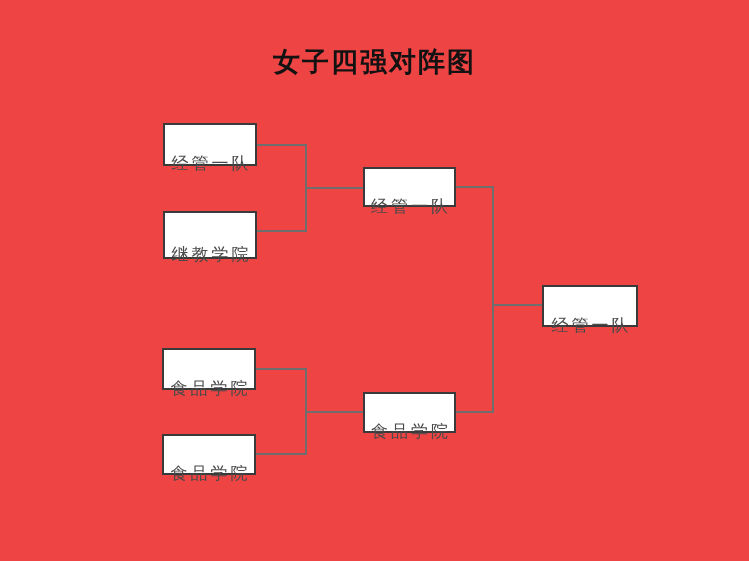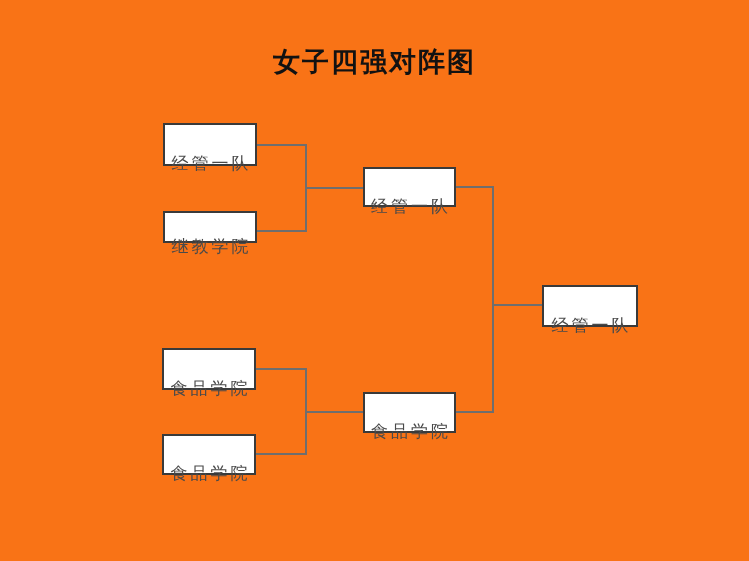--- a/index.html
+++ b/index.html
@@ -4,21 +4,21 @@
 <style>
   html, body {
     margin: 0;
     padding: 0;
     background: #ffffff;
   }
   #stage {
     position: relative;
     width: 749px;
     height: 561px;
-    background: #f97316;
+    background: #ef4444;
     overflow: hidden;
     font-family: "Liberation Sans", sans-serif;
   }
   .diagram-title {
     position: absolute;
     left: 0;
     top: 44px;
     width: 749px;
     text-align: center;
     font-size: 27px;
@@ -58,21 +58,21 @@
 <body>
 
 <div id="stage">
 
   <div class="diagram-title">女子四强对阵图</div>
 
   <div class="team-box" style="left:163px; top:123px; width:94px; height:43px;">
     <span>经管一队</span>
   </div>
 
-  <div class="team-box" style="left:163px; top:211px; width:94px; height:32px;">
+  <div class="team-box" style="left:163px; top:211px; width:94px; height:48px;">
     <span>继教学院</span>
   </div>
 
   <div class="team-box" style="left:162px; top:348px; width:94px; height:42px;">
     <span>食品学院</span>
   </div>
 
   <div class="team-box" style="left:162px; top:434px; width:94px; height:41px;">
     <span>食品学院</span>
   </div>

